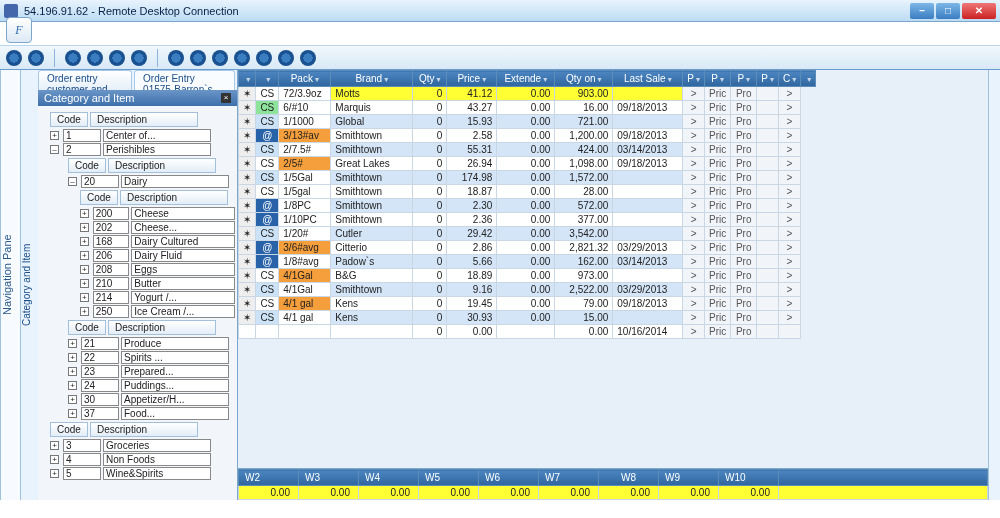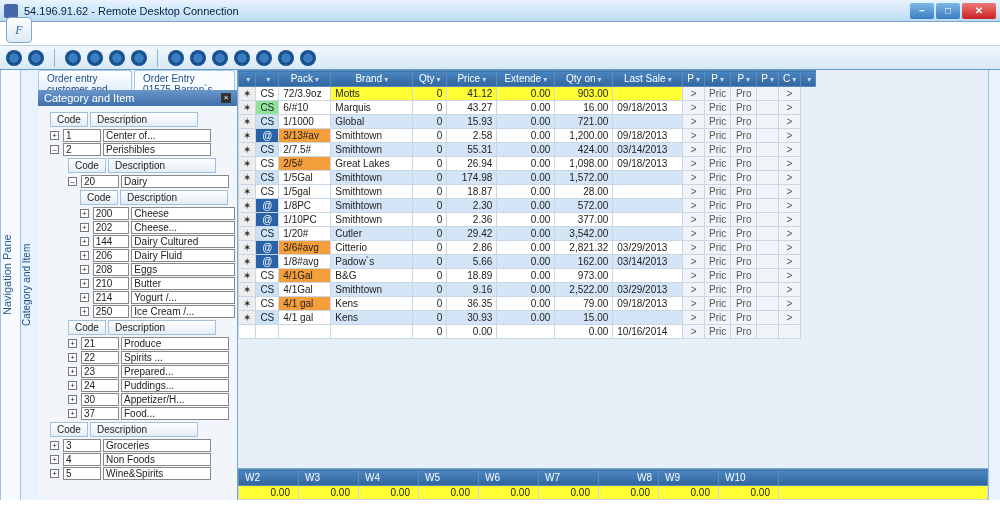--- a/index.html
+++ b/index.html
@@ -141,21 +141,21 @@
             <span class="cellcode">200</span>
             <span class="celldesc">Cheese</span>
           </div>
           <div class="row ind3">
             <span class="exp">+</span>
             <span class="cellcode">202</span>
             <span class="celldesc">Cheese...</span>
           </div>
           <div class="row ind3">
             <span class="exp">+</span>
-            <span class="cellcode">144</span>
+            <span class="cellcode">168</span>
             <span class="celldesc">Dairy Cultured</span>
           </div>
           <div class="row ind3">
             <span class="exp">+</span>
             <span class="cellcode">206</span>
             <span class="celldesc">Dairy Fluid</span>
           </div>
           <div class="row ind3">
             <span class="exp">+</span>
             <span class="cellcode">208</span>
@@ -492,21 +492,21 @@
                 <td class="btncell" style="width:26px">Pro</td>
                 <td class="btncell" style="width:14px"></td>
                 <td class="btncell" style="width:16px">&gt;</td>
               </tr>
               <tr class="w">
                 <td class="gt" style="width:14px">✶</td>
                 <td class="csW" style="width:22px">CS</td>
                 <td class="pkOr" style="width:52px">4/1 gal</td>
                 <td style="width:82px">Kens</td>
                 <td class="num" style="width:34px">0</td>
-                <td class="num" style="width:50px">36.35</td>
+                <td class="num" style="width:50px">19.45</td>
                 <td class="num" style="width:58px">0.00</td>
                 <td class="num" style="width:58px">79.00</td>
                 <td style="width:70px">09/18/2013</td>
                 <td class="btncell" style="width:16px">&gt;</td>
                 <td class="btncell" style="width:26px">Pric</td>
                 <td class="btncell" style="width:26px">Pro</td>
                 <td class="btncell" style="width:14px"></td>
                 <td class="btncell" style="width:16px">&gt;</td>
               </tr>
               <tr class="b">
@@ -547,21 +547,21 @@
       <div class="summary">
         <table id="sum" style="width:100%">
             <tbody>
               <tr>
                 <th style="width:60px;text-align:left">W2</th>
                 <th style="width:60px;text-align:left">W3</th>
                 <th style="width:60px;text-align:left">W4</th>
                 <th style="width:60px;text-align:left">W5</th>
                 <th style="width:60px;text-align:left">W6</th>
                 <th style="width:60px;text-align:left">W7</th>
-                <th style="width:60px;text-align:right">W8</th>
+                <th style="width:60px;text-align:center">W8</th>
                 <th style="width:60px;text-align:left">W9</th>
                 <th style="width:60px;text-align:left">W10</th>
                 <th style="width:auto"></th>
               </tr>
               <tr class="sumrow">
                 <td>0.00</td>
                 <td>0.00</td>
                 <td>0.00</td>
                 <td>0.00</td>
                 <td>0.00</td>

